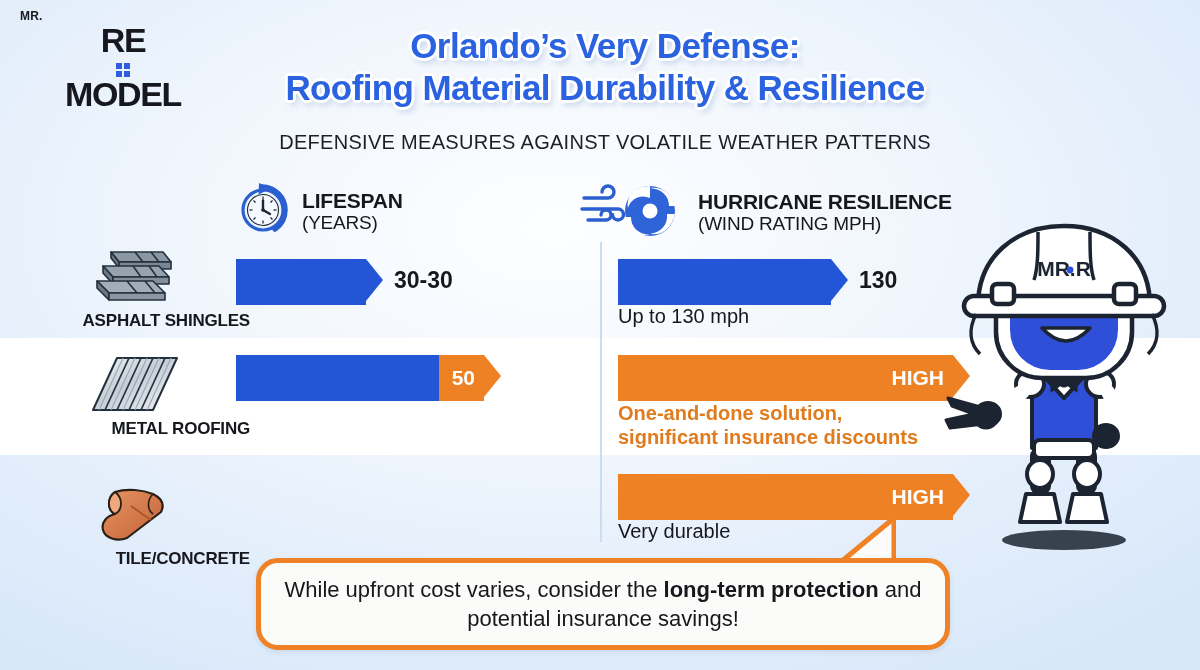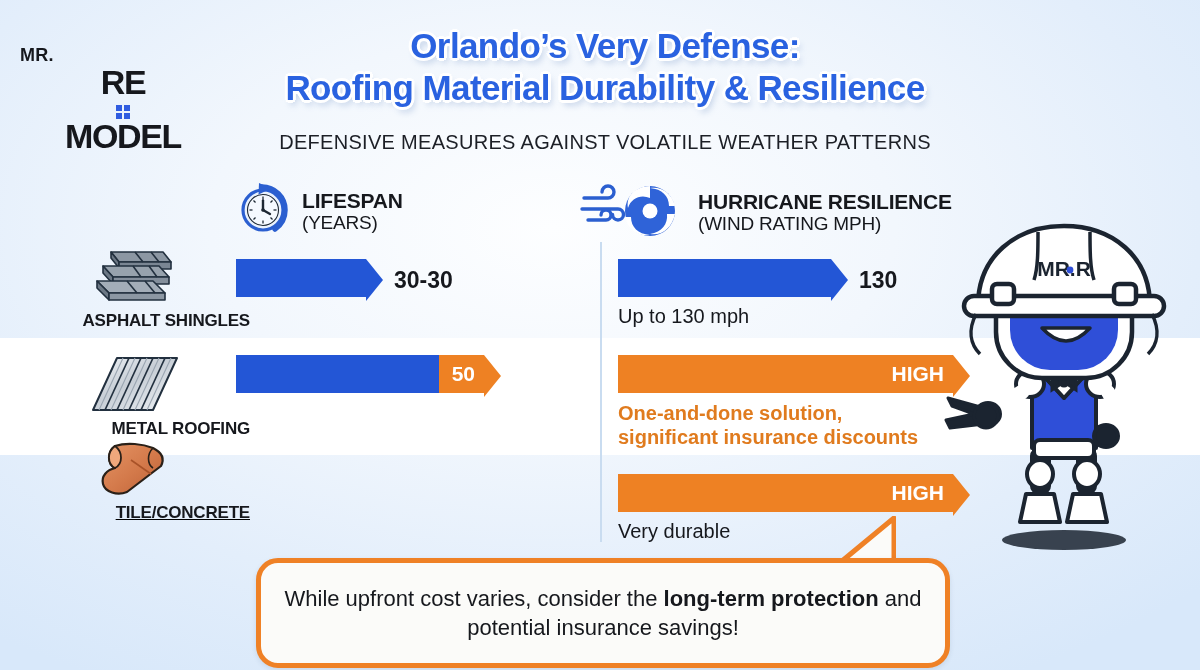--- a/index.html
+++ b/index.html
@@ -18,28 +18,27 @@
   }
 
   
   .logo {
     position: absolute;
     left: 18px; top: 10px;
     width: 210px;
     line-height: 1;
   }
   .logo-mr {
-    font-size: 18px;
+    font-size: 12px;
     font-weight: bold;
     letter-spacing: 0.2px;
     color: #16181d;
     font-family: "Liberation Sans", sans-serif;
     display: block;
     margin-left: 2px;
-    margin-top: 36px;
   }
   .logo-main {
     display: flex;
     align-items: center;
     font-size: 34px;
     font-weight: bold;
     letter-spacing: -1.4px;
     color: #16181d;
     font-family: "Liberation Sans", sans-serif;
     margin-top: 1px;
@@ -136,33 +135,33 @@
   .mat-label {
     font-size: 17px;
     font-weight: bold;
     color: #16181d;
     letter-spacing: -0.2px;
     margin-top: 5px;
     font-family: "Liberation Sans", sans-serif;
   }
   .mat-1 { left: 20px; top: 244px; }
   .mat-2 { left: 20px; top: 352px; }
-  .mat-3 { left: 20px; top: 436px; text-decoration: underline; }
+  .mat-3 { left: 20px; top: 482px; }
 
   
   .bar-row { position: absolute; height: 42px; }
   .bar {
     position: relative;
     height: 42px;
     display: flex;
     align-items: stretch;
   }
   .seg {
     position: relative;
-    height: 38px;
+    height: 46px;
   }
   .seg-blue  { background: #2356d6; }
   .seg-orange{ background: #ee8123; }
   .tip {
     width: 0; height: 0;
     border-top: 21px solid transparent;
     border-bottom: 21px solid transparent;
   }
   .tip-blue   { border-left: 17px solid #2356d6; }
   .tip-orange { border-left: 17px solid #ee8123; }
@@ -214,21 +213,21 @@
   .bar-r1 { left: 618px; top: 259px; }
   .bar-l2 { left: 236px; top: 355px; }
   .bar-r2 { left: 618px; top: 355px; }
   .bar-l3 { left: 236px; top: 474px; }
   .bar-r3 { left: 618px; top: 474px; }
 
   
   .callout {
     position: absolute;
     left: 256px; top: 558px;
-    width: 694px; height: 110px;
+    width: 694px; height: 92px;
     background: #fbfbf9;
     border: 5px solid #ef8126;
     border-radius: 22px;
     display: flex;
     align-items: center;
     justify-content: center;
     text-align: center;
     box-shadow: 0 2px 5px rgba(60,80,110,0.12);
     z-index: 6;
   }

